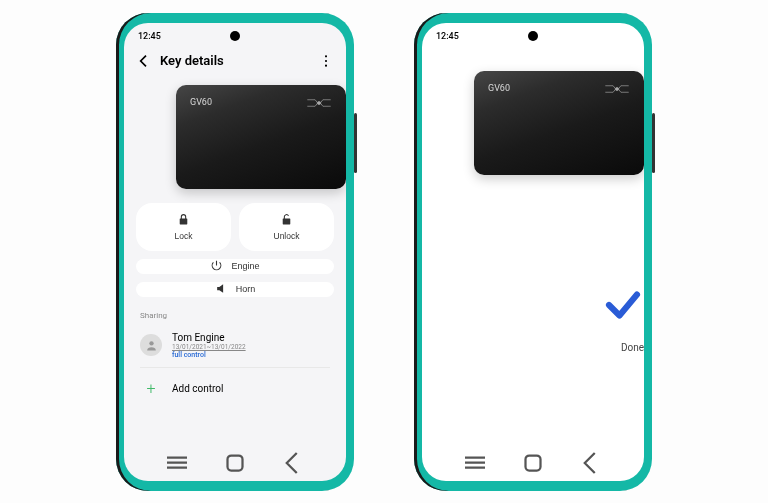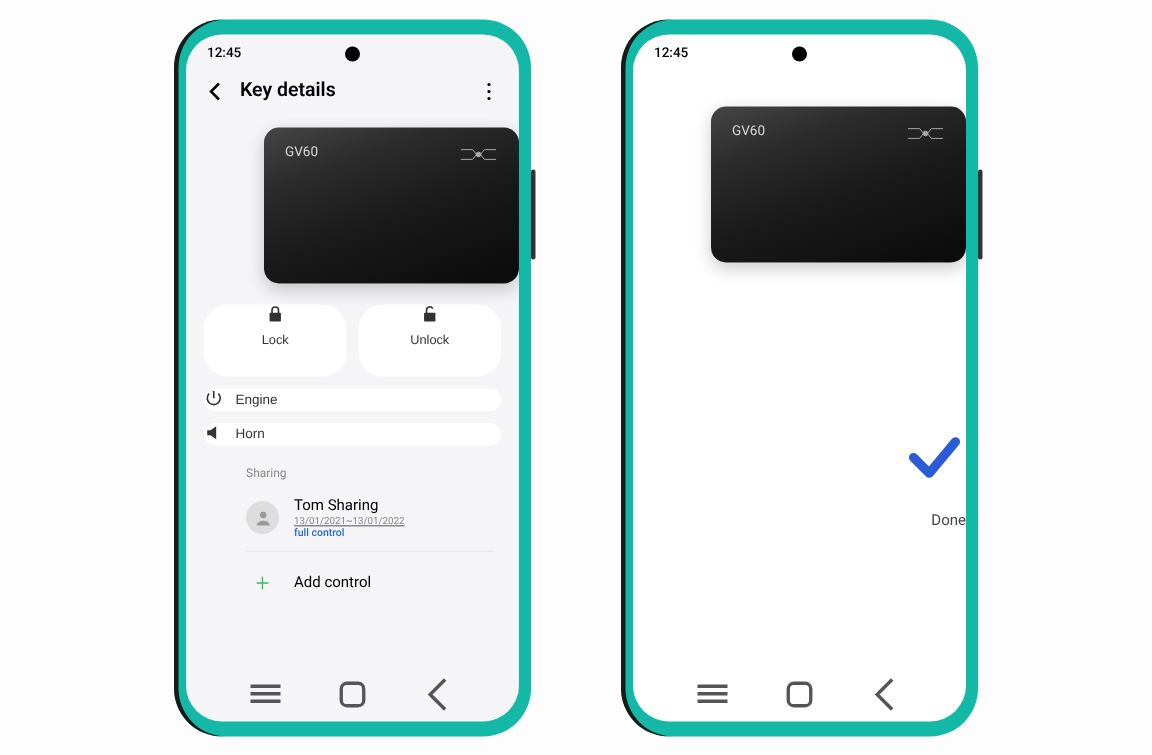--- a/index.html
+++ b/index.html
@@ -113,37 +113,37 @@
     gap: 8px;
   }
   .action-btn {
     background: #fff;
     border-radius: 16px;
     flex: 1;
     height: 48px;
     display: flex;
     flex-direction: column;
     align-items: center;
+    justify-content: center;
     gap: 3px;
     font-size: 8.5px;
     color: #333;
     border: none;
     cursor: pointer;
   }
   .action-btn.wide {
     flex-direction: row;
     gap: 8px;
     height: 32px;
     font-size: 9px;
   }
   .action-btn svg { width: 13px; height: 13px; }
   .sharing-section {
     margin-top: 14px;
     padding: 0 16px;
-    margin-left: 24px;
   }
   .sharing-label {
     font-size: 8px;
     color: #888;
     margin-bottom: 8px;
   }
   .contact-row {
     display: flex;
     align-items: center;
     gap: 10px;
@@ -290,21 +290,21 @@
     <div class="sharing-section">
       <div class="sharing-label">Sharing</div>
       <div class="contact-row">
         <div class="avatar">
           <svg viewBox="0 0 24 24">
               <circle cx="12" cy="8" r="4"></circle>
               <path d="M4 21c0-4 3.6-6 8-6s8 2 8 6"></path>
             </svg>
         </div>
         <div class="contact-info">
-          <div class="name">Tom Sharing</div>
+          <div class="name">Tom Engine</div>
           <div class="dates">13/01/2021~13/01/2022</div>
           <div class="perm">full control</div>
         </div>
       </div>
       <div class="add-row">
         <span class="plus-icon">+</span>
         <span>Add control</span>
       </div>
     </div>
 

